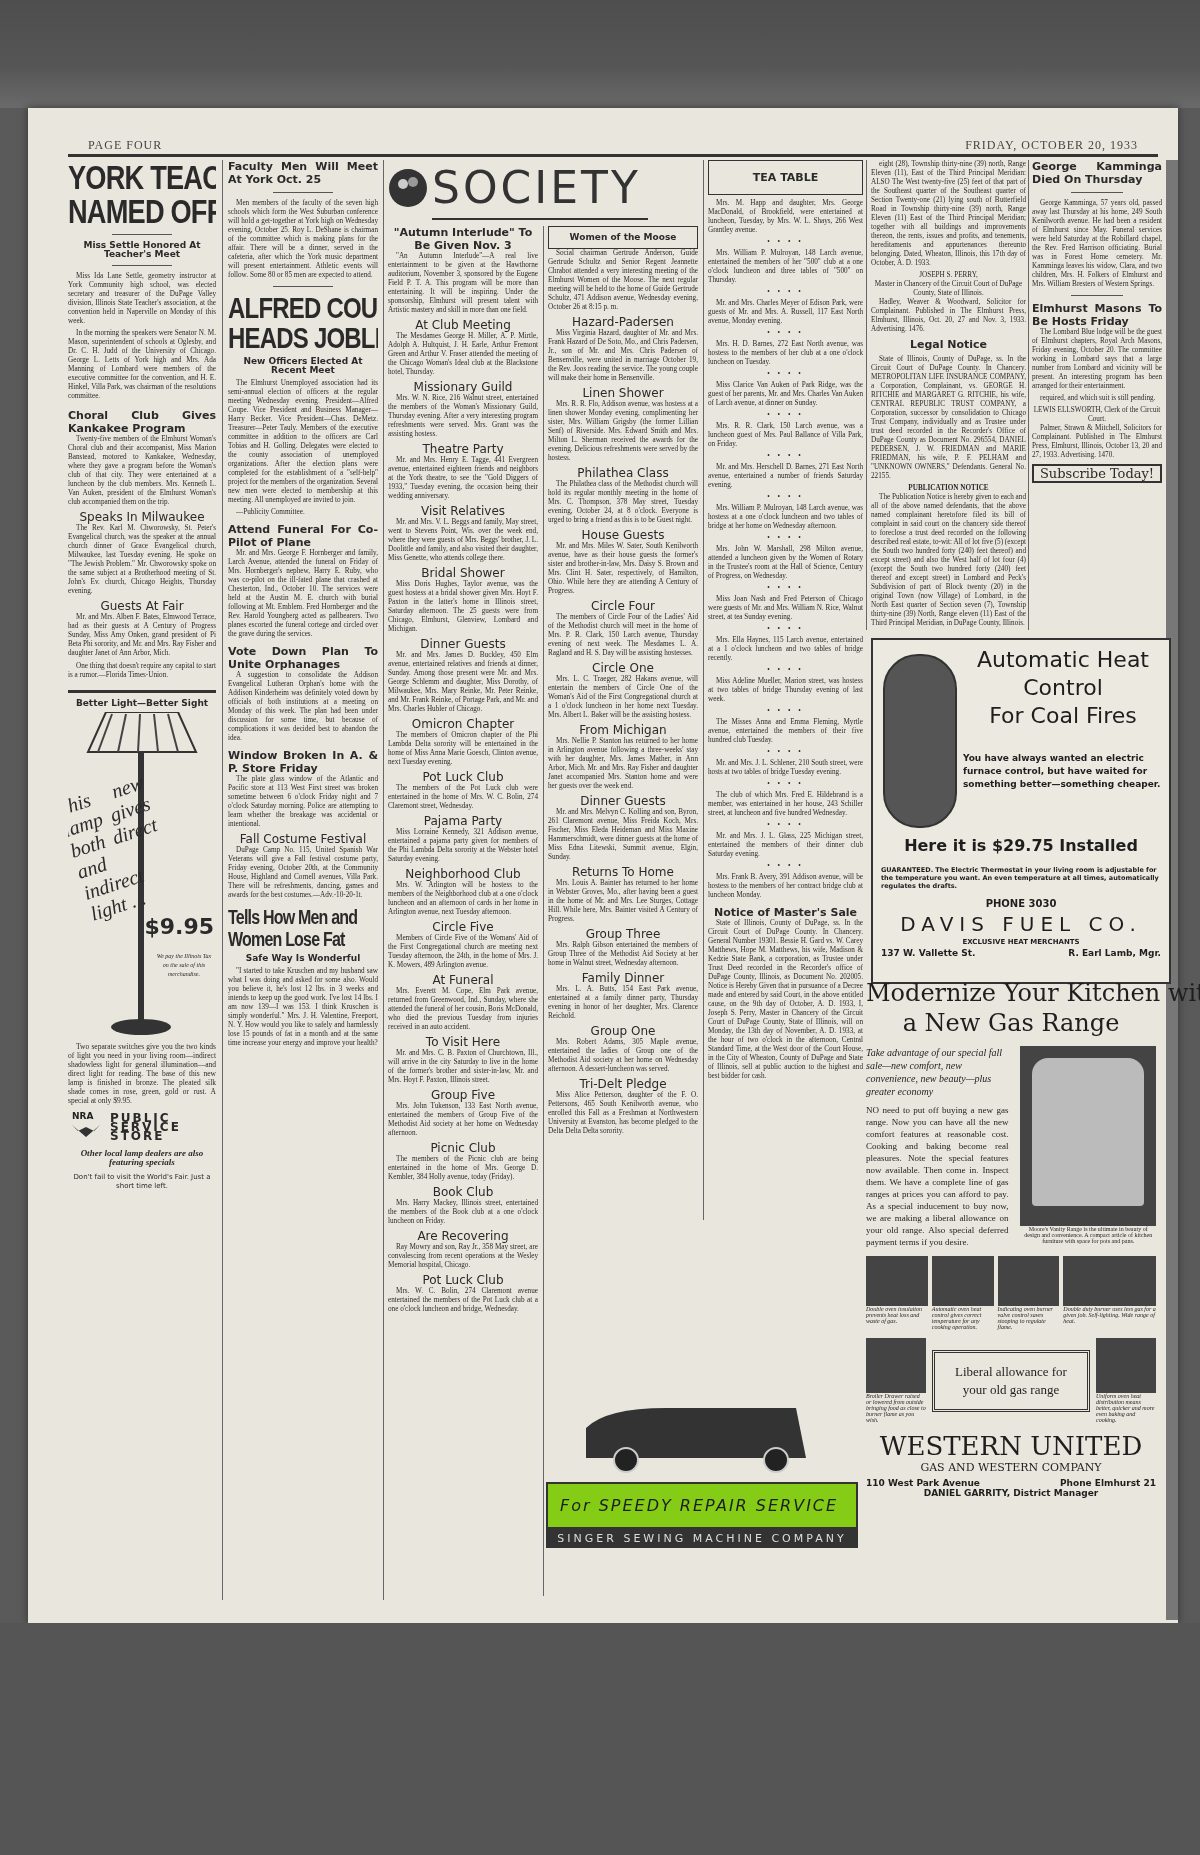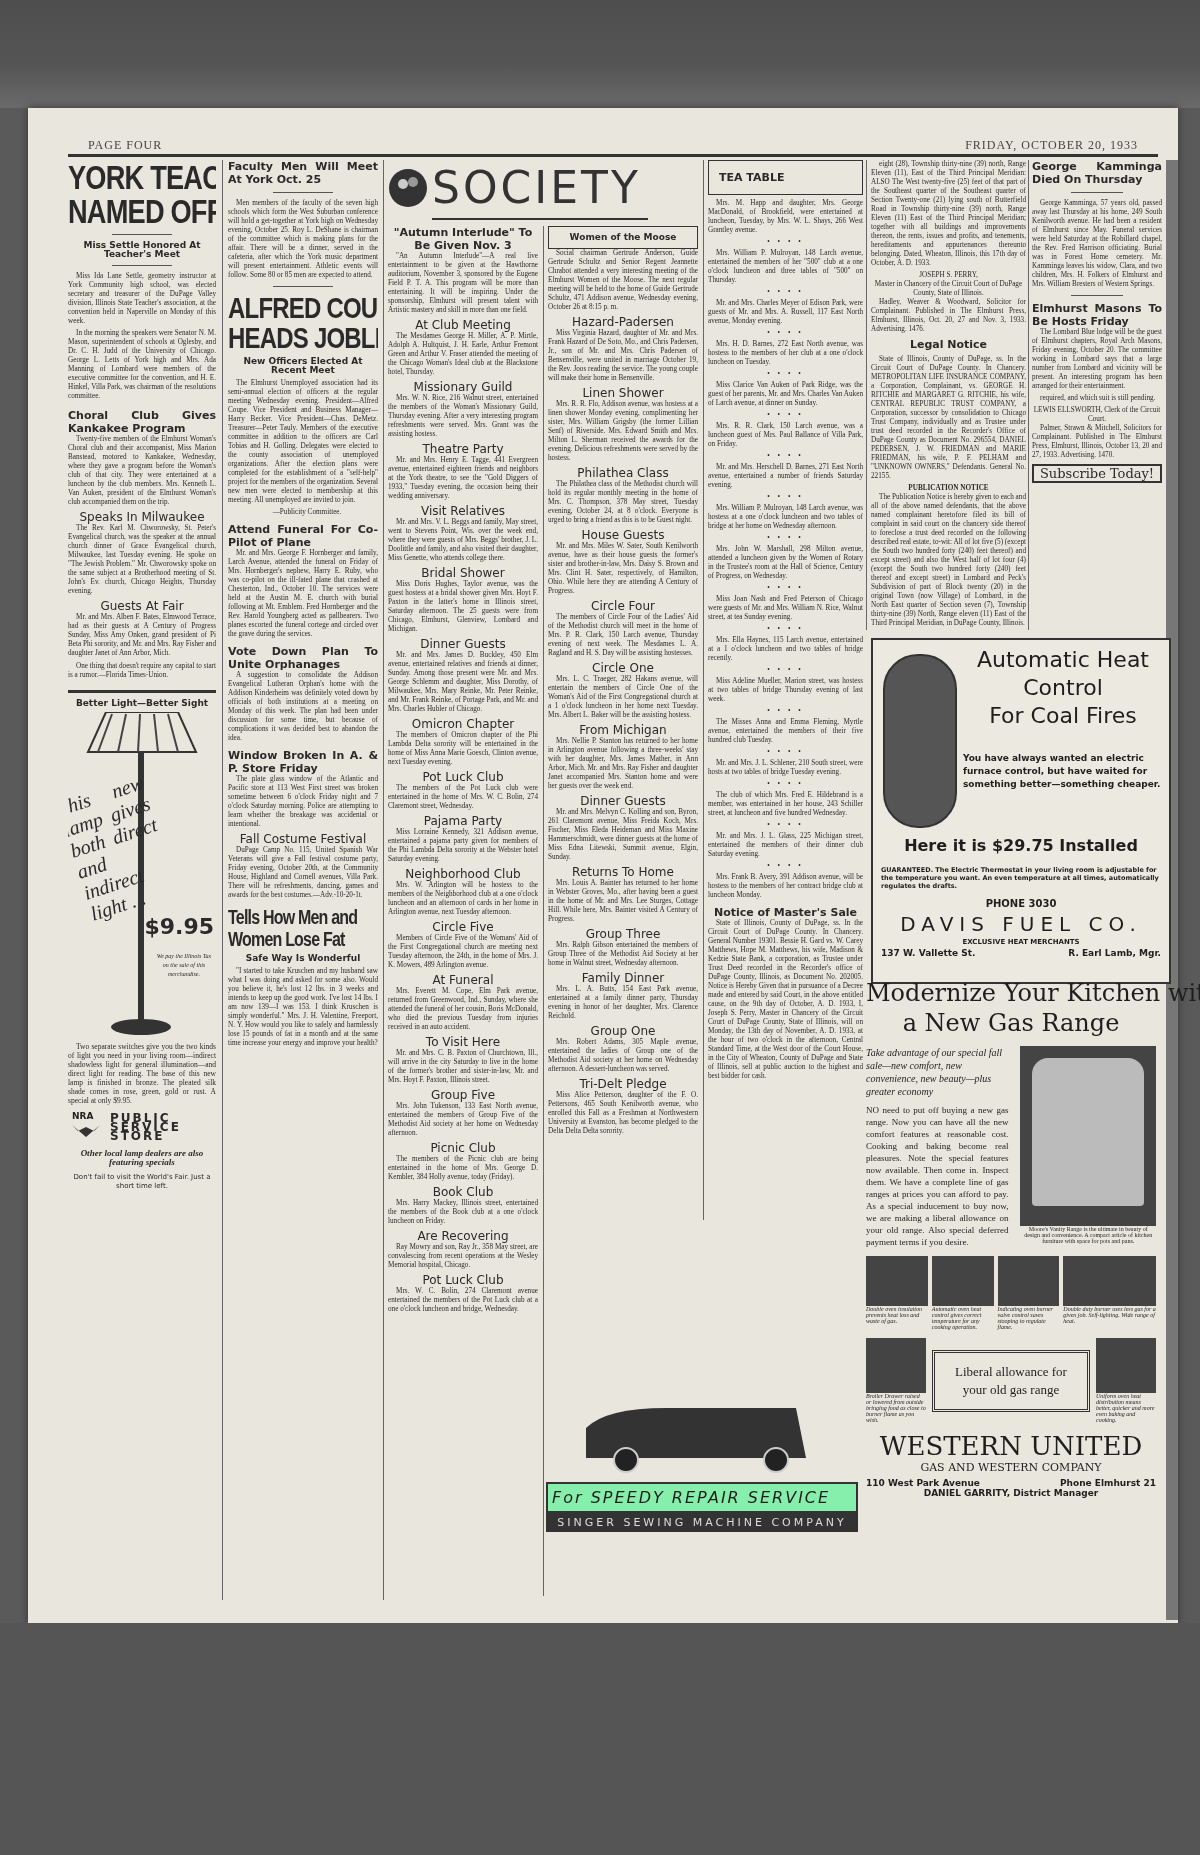--- a/index.html
+++ b/index.html
@@ -83,21 +83,21 @@
 
   <div class="col" style="left:200px;width:150px;height:1440px">
     <div class="hd-sans">Faculty Men Will Meet At York Oct. 25</div>
     <div class="short-rule"></div>
     <p>Men members of the faculty of the seven high schools which form the West Suburban conference will hold a get-together at York high on Wednesday evening, October 25. Roy L. DeShane is chairman of the committee which is making plans for the affair. There will be a dinner, served in the cafeteria, after which the York music department will present entertainment. Athletic events will follow. Some 80 or 85 men are expected to attend.</p>
     <div class="short-rule"></div>
     <span class="hd-cond" style="font-size:30px;line-height:30px">ALFRED COUPE</span>
     <span class="hd-cond" style="font-size:30px;line-height:30px">HEADS JOBLESS</span>
     <div class="sub">New Officers Elected At Recent Meet</div>
     <p>The Elmhurst Unemployed association had its semi-annual election of officers at the regular meeting Wednesday evening. President—Alfred Coupe. Vice President and Business Manager—Harry Becker. Vice President—Chas. DeMetz. Treasurer—Peter Tauly. Members of the executive committee in addition to the officers are Carl Tobias and H. Golling. Delegates were elected to the county association of unemployed organizations. After the election plans were completed for the establishment of a "self-help" project for the members of the organization. Several new men were elected to membership at this meeting. All unemployed are invited to join.</p>
-    <p style="text-align:center">—Publicity Committee.</p>
+    <p style="text-align:left">—Publicity Committee.</p>
     <div class="hd-sans" style="margin-top:6px">Attend Funeral For Co-Pilot of Plane</div>
     <p>Mr. and Mrs. George F. Hornberger and family, Larch Avenue, attended the funeral on Friday of Mrs. Hornberger's nephew, Harry E. Ruby, who was co-pilot on the ill-fated plane that crashed at Chesterton, Ind., October 10. The services were held at the Austin M. E. church with burial following at Mt. Emblem. Fred Hornberger and the Rev. Harold Youngberg acted as pallbearers. Two planes escorted the funeral cortege and circled over the grave during the services.</p>
     <div class="hd-sans" style="margin-top:6px">Vote Down Plan To Unite Orphanages</div>
     <p>A suggestion to consolidate the Addison Evangelical Lutheran Orphan's home with the Addison Kinderheim was definitely voted down by officials of both institutions at a meeting on Monday of this week. The plan had been under discussion for some time, but because of complications it was decided best to abandon the idea.</p>
     <div class="hd-sans" style="margin-top:6px">Window Broken In A. &amp; P. Store Friday</div>
     <p>The plate glass window of the Atlantic and Pacific store at 113 West First street was broken sometime between 6 o'clock Friday night and 7 o'clock Saturday morning. Police are attempting to learn whether the breakage was accidental or intentional.</p>
     <div class="hd-light">Fall Costume Festival</div>
     <p>DuPage Camp No. 115, United Spanish War Veterans will give a Fall festival costume party, Friday evening, October 20th, at the Community House, Highland and Cornell avenues, Villa Park. There will be refreshments, dancing, games and awards for the best costumes.—Adv.-10-20-1t.</p>
     <span class="hd-cond" style="font-size:20px;line-height:22px;margin-top:6px">Tells How Men and</span>
     <span class="hd-cond" style="font-size:20px;line-height:22px">Women Lose Fat</span>
@@ -254,29 +254,29 @@
         <p>Miss Alice Petterson, daughter of the F. O. Pettersons, 465 South Kenilworth avenue, who enrolled this Fall as a Freshman at Northwestern University at Evanston, has become pledged to the Delta Delta Delta sorority.</p>
       </div>
   </div>
 
   <div class="box" style="left:518px;top:1290px;width:312px;height:180px;padding:0;border:none;background:transparent">
     <svg width="300" height="80" viewBox="0 0 300 80">
       <path d="M40 60 L40 30 Q60 10 120 10 L250 10 L260 60 Z" fill="#333"></path>
       <circle cx="80" cy="62" r="12" fill="#222" stroke="#ccc" stroke-width="2"></circle>
       <circle cx="230" cy="62" r="12" fill="#222" stroke="#ccc" stroke-width="2"></circle>
     </svg>
-    <div style="background:#86efac;border:2px solid #333;padding:4px">
+    <div style="background:#84cc16;border:2px solid #333;padding:12px">
       <div style="font-family:'DejaVu Sans',sans-serif;font-style:italic;font-size:16px;letter-spacing:2px">For SPEEDY REPAIR SERVICE</div>
     </div>
     <div style="background:#333;color:#ddd;text-align:center;font-family:'DejaVu Sans',sans-serif;font-size:11px;letter-spacing:3px;padding:3px">SINGER SEWING MACHINE COMPANY</div>
   </div>
   <div class="rule-v" style="left:675px;top:52px;height:1060px"></div>
 
   <div class="col" style="left:680px;width:155px;height:1070px">
-    <div style="border:1px solid #333;padding:10px;margin-bottom:4px;text-align:left"><span class="hd-sans">TEA TABLE</span></div>
+    <div style="border:1px solid #333;padding:10px;margin-bottom:4px;text-align:center"><span class="hd-sans">TEA TABLE</span></div>
     <p>Mrs. M. Happ and daughter, Mrs. George MacDonald, of Brookfield, were entertained at luncheon, Tuesday, by Mrs. W. L. Shays, 266 West Grantley avenue.</p>
       <div class="dots">• • • •</div>
     <p>Mrs. William P. Mulroyan, 148 Larch avenue, entertained the members of her "500" club at a one o'clock luncheon and three tables of "500" on Thursday.</p>
       <div class="dots">• • • •</div>
     <p>Mr. and Mrs. Charles Meyer of Edison Park, were guests of Mr. and Mrs. A. Russell, 117 East North avenue, Monday evening.</p>
       <div class="dots">• • • •</div>
     <p>Mrs. H. D. Barnes, 272 East North avenue, was hostess to the members of her club at a one o'clock luncheon on Tuesday.</p>
       <div class="dots">• • • •</div>
     <p>Miss Clarice Van Auken of Park Ridge, was the guest of her parents, Mr. and Mrs. Charles Van Auken of Larch avenue, at dinner on Sunday.</p>
       <div class="dots">• • • •</div>

